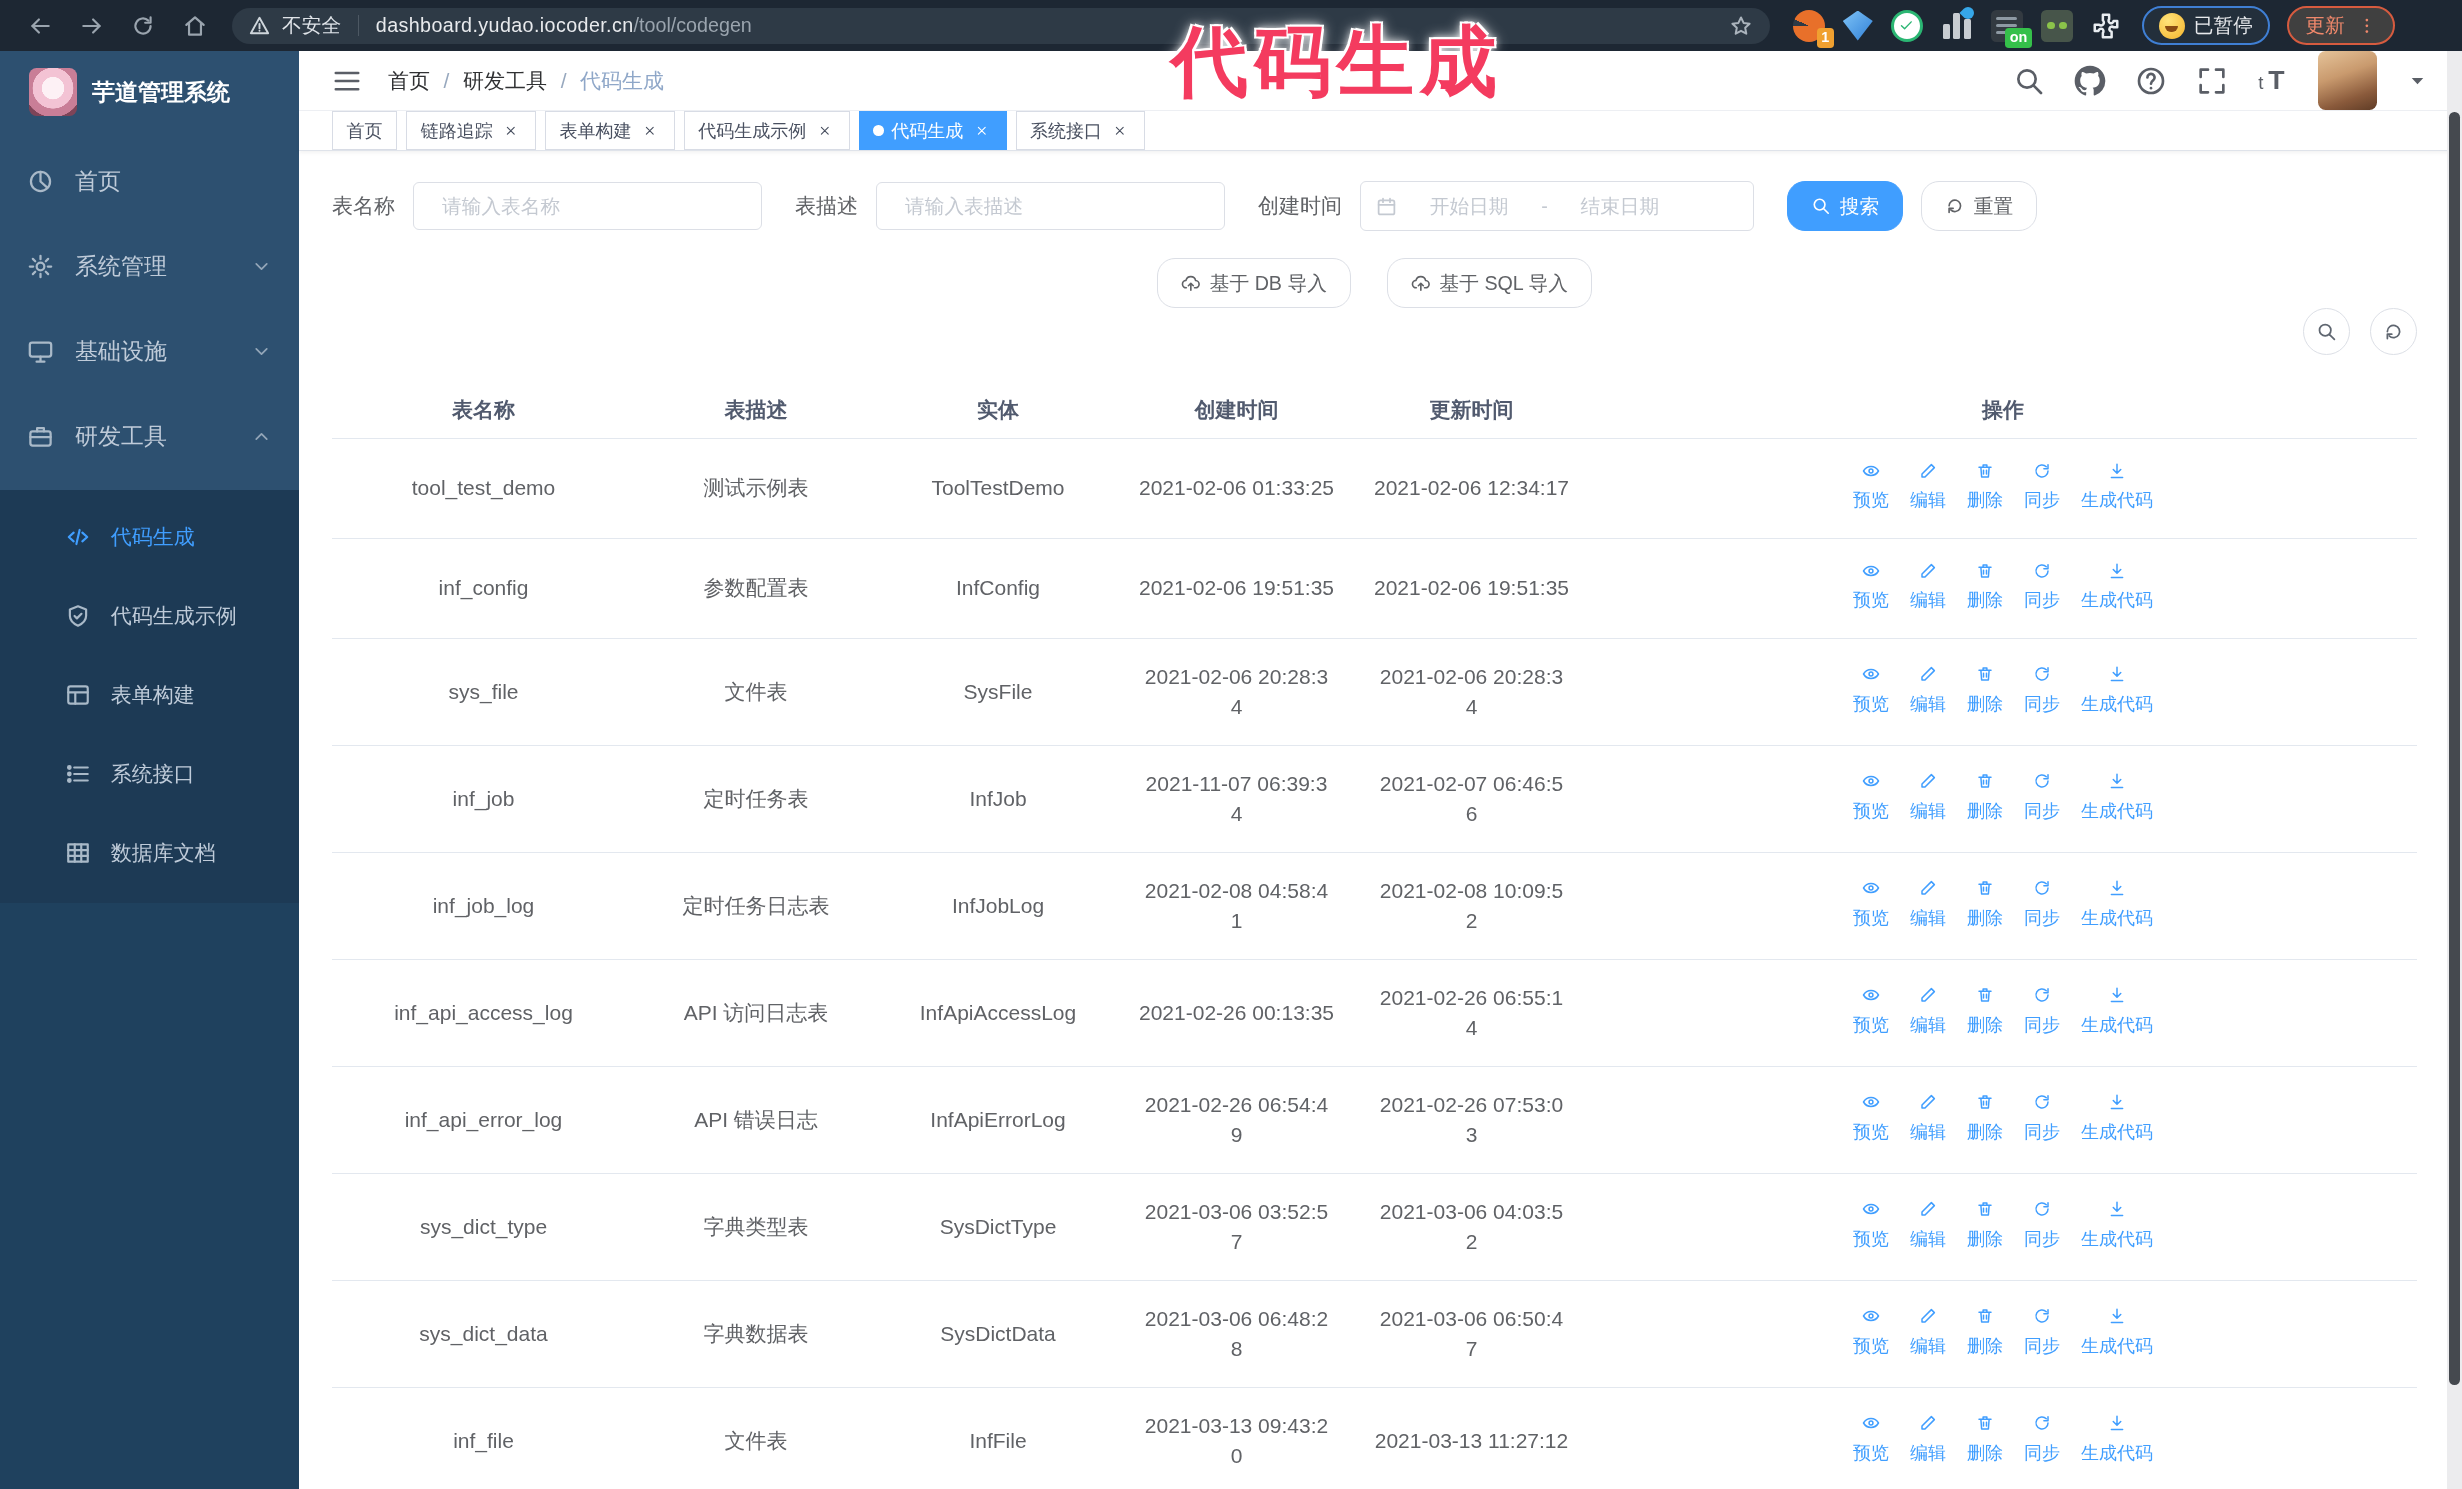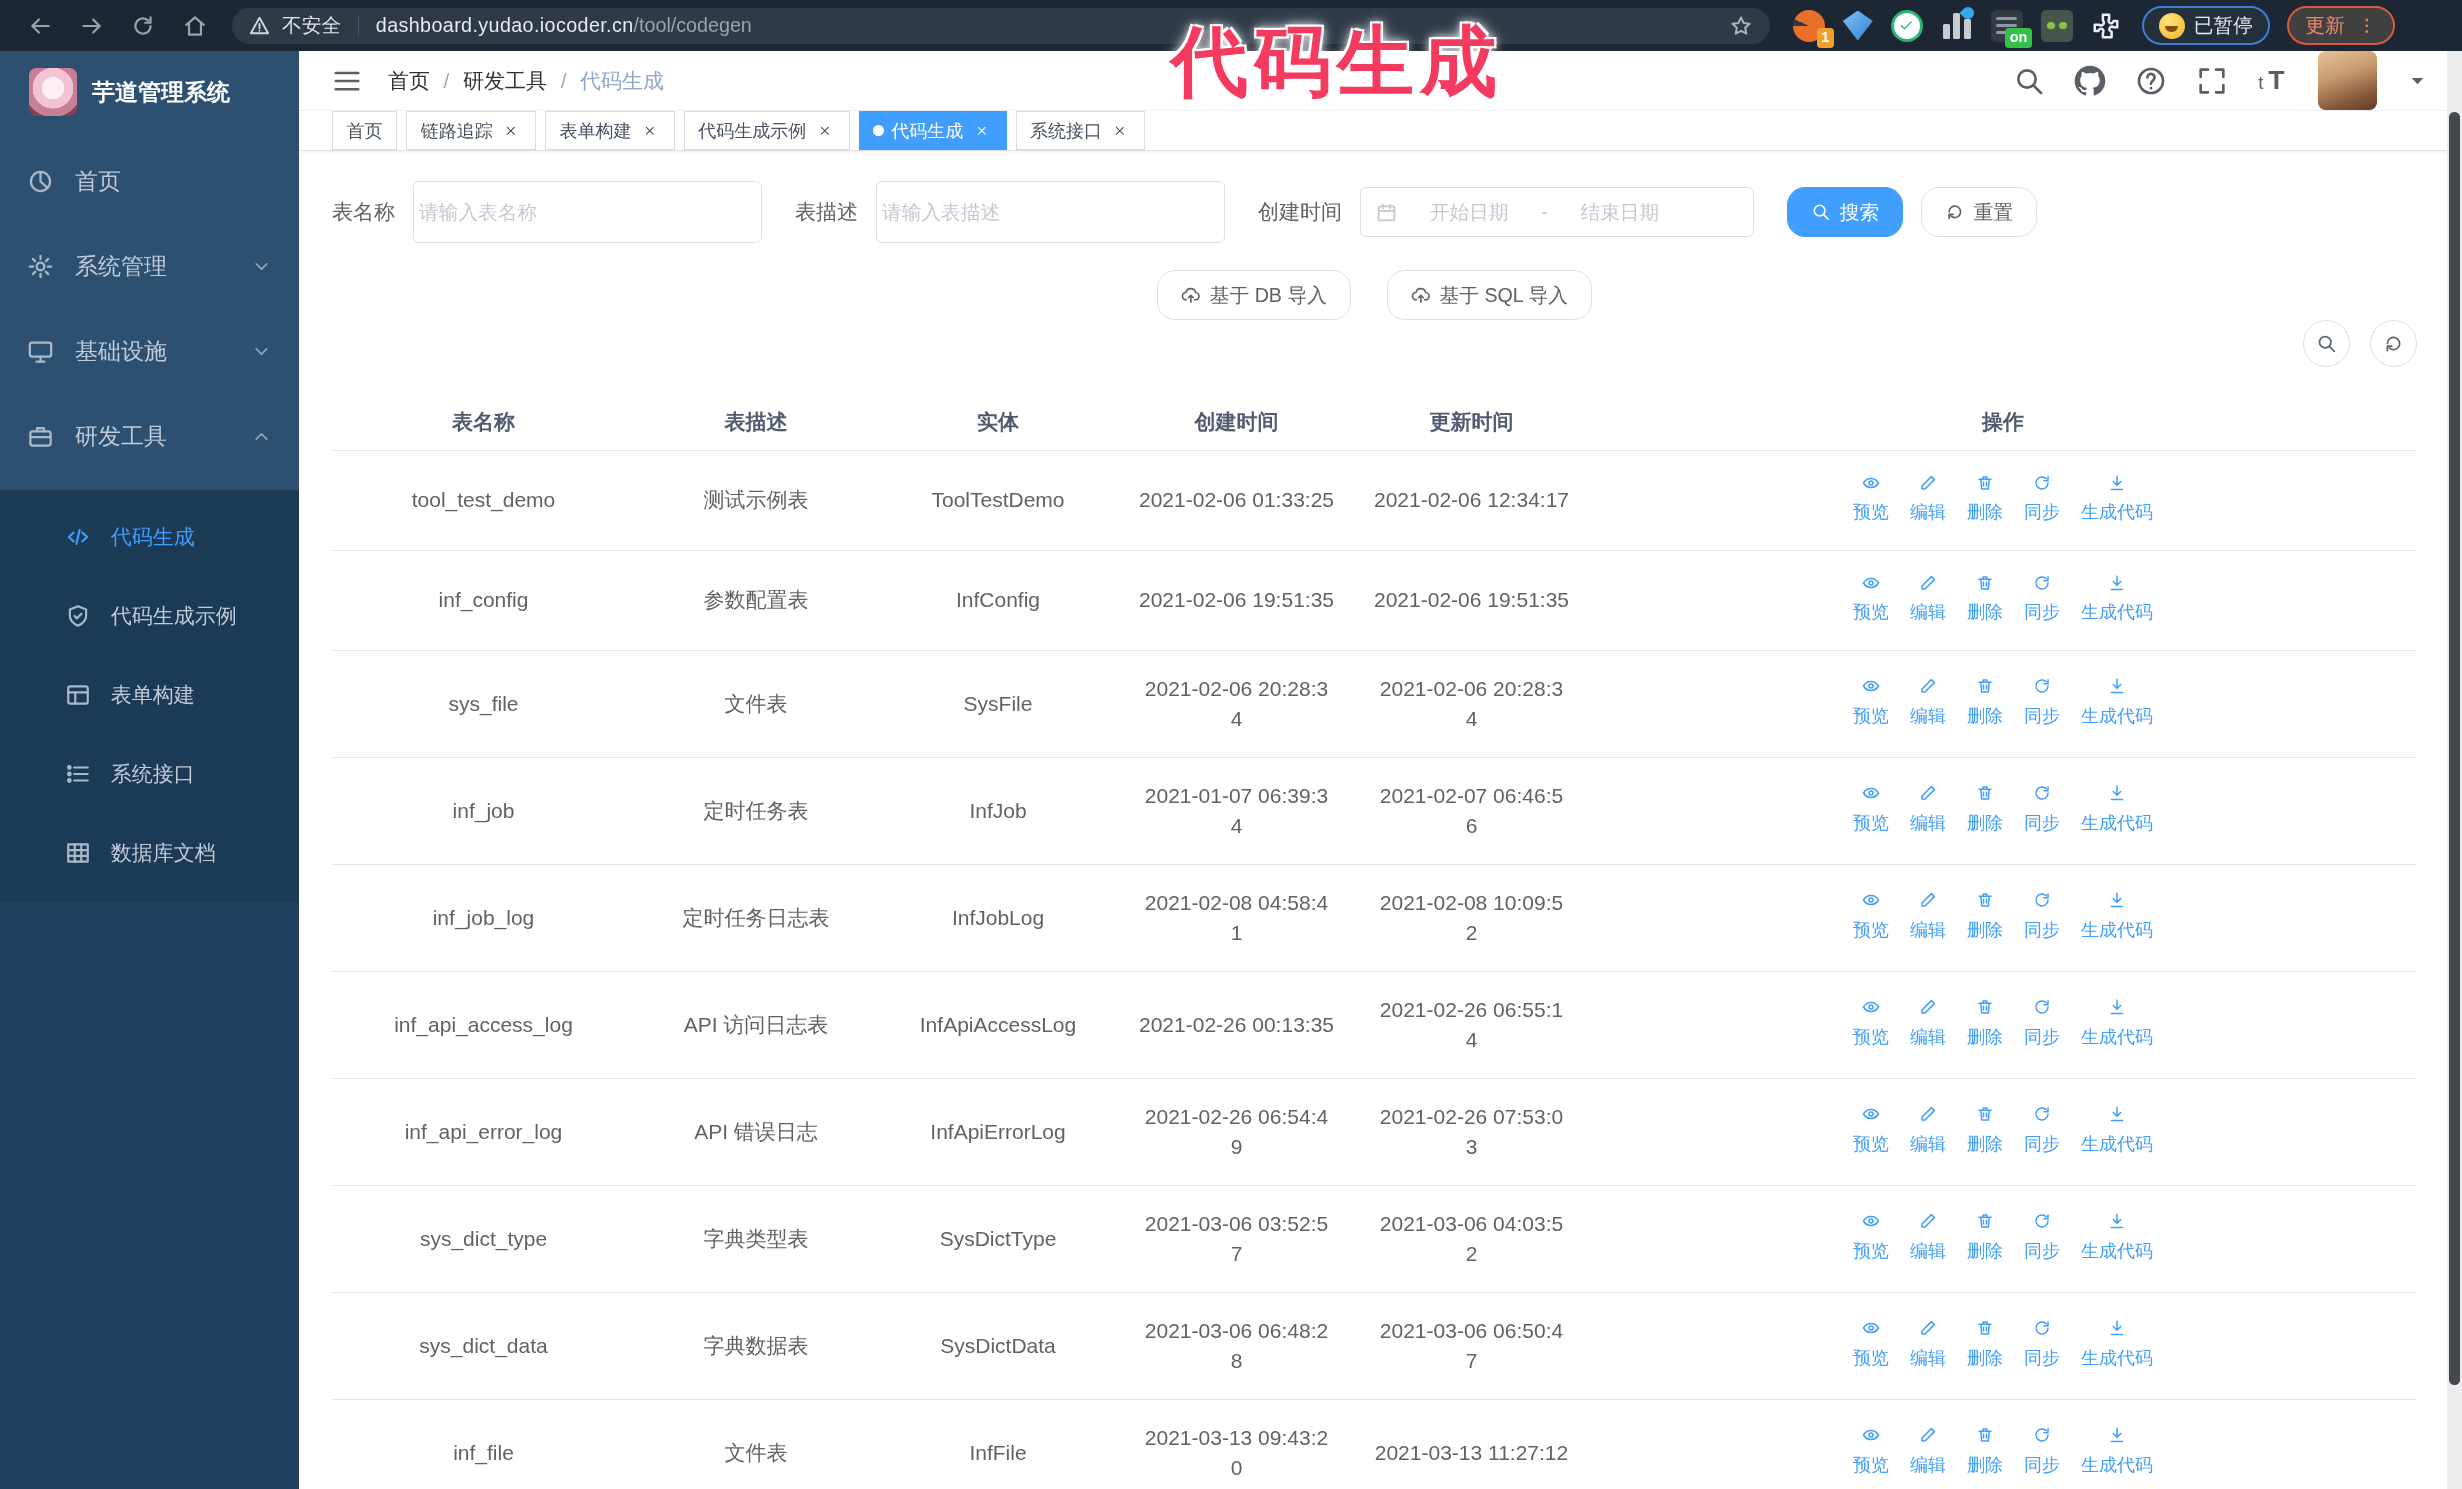--- a/index.html
+++ b/index.html
@@ -79,21 +79,21 @@
   .tag .dot { width:10.6px; height:10.6px; border-radius:50%; background:#fff; }
   .tag .close { width:21px; height:21px; display:flex; align-items:center; justify-content:center; border-radius:50%; }
   .tag .close svg { width:13.6px; height:13.6px; }
   .tag.active { background:#409EFF; border-color:#409EFF; color:#fff; }
 
   
   .content { flex:1; padding:30px 45px 0 33px; }
   .filter-row { display:flex; align-items:center; font-size:21px; color:#606266; }
   .f-label { margin-right:18px; white-space:nowrap; }
   .f-group { display:flex; align-items:center; margin-right:33px; }
-  .f-input { width:349px; height:62px; border:0.8px solid #dcdfe6; border-radius:6px; padding:0 5px; font-size:19.7px; color:#4d7c0f; outline:none; font-family:inherit; }
+  .f-input { width:349px; height:48px; border:0.8px solid #dcdfe6; border-radius:6px; padding:0 28px; font-size:19.7px; color:#4d7c0f; outline:none; font-family:inherit; }
   ::placeholder { color:#c4c9d1; opacity:1; }
   .date-box { width:394px; height:50px; border:0.8px solid #dcdfe6; border-radius:6px; display:flex; align-items:center; padding:0 15px; gap:7.6px; color:#c4c9d1; font-size:19.7px; cursor:pointer; }
   .date-box .cal { width:21px; height:21px; color:#c4c9d1; flex:none; }
   .date-box input { border:none; outline:none; width:129px; font-size:19.7px; color:#606266; text-align:center; font-family:inherit; background:transparent; }
   .range-sep { color:#c4c9d1; }
   .btn { height:50px; border-radius:18px; padding:0 23px; font-size:19.7px; display:inline-flex; align-items:center; gap:9px; border:0.8px solid #dcdfe6; background:#fff; color:#606266; cursor:pointer; font-family:inherit; white-space:nowrap; }
   .btn svg { width:19.7px; height:19.7px; }
   .btn.primary { background:#409EFF; border-color:#409EFF; color:#fff; }
   .btn + .btn { margin-left:18px; }
 
@@ -709,21 +709,21 @@
                     </span>
                     <span>生成代码</span>
                   </span>
                 </div>
               </td>
             </tr>
             <tr>
               <td>inf_job</td>
               <td>定时任务表</td>
               <td>InfJob</td>
-              <td class="date-cell">2021-01-07 06:39:3
+              <td class="date-cell">2021-11-07 06:39:3
 4</td>
               <td class="date-cell">2021-02-07 06:46:5
 6</td>
               <td>
                 <div class="actions">
                   <span class="action">
                     <span>
                       <svg viewBox="0 0 24 24" fill="none" stroke="currentColor" stroke-width="2" stroke-linecap="round" stroke-linejoin="round" width="100%" height="100%">
                         <path d="M2 12s3.5-6 10-6 10 6 10 6-3.5 6-10 6S2 12 2 12z"></path>
                         <circle cx="12" cy="12" r="2.6"></circle>

